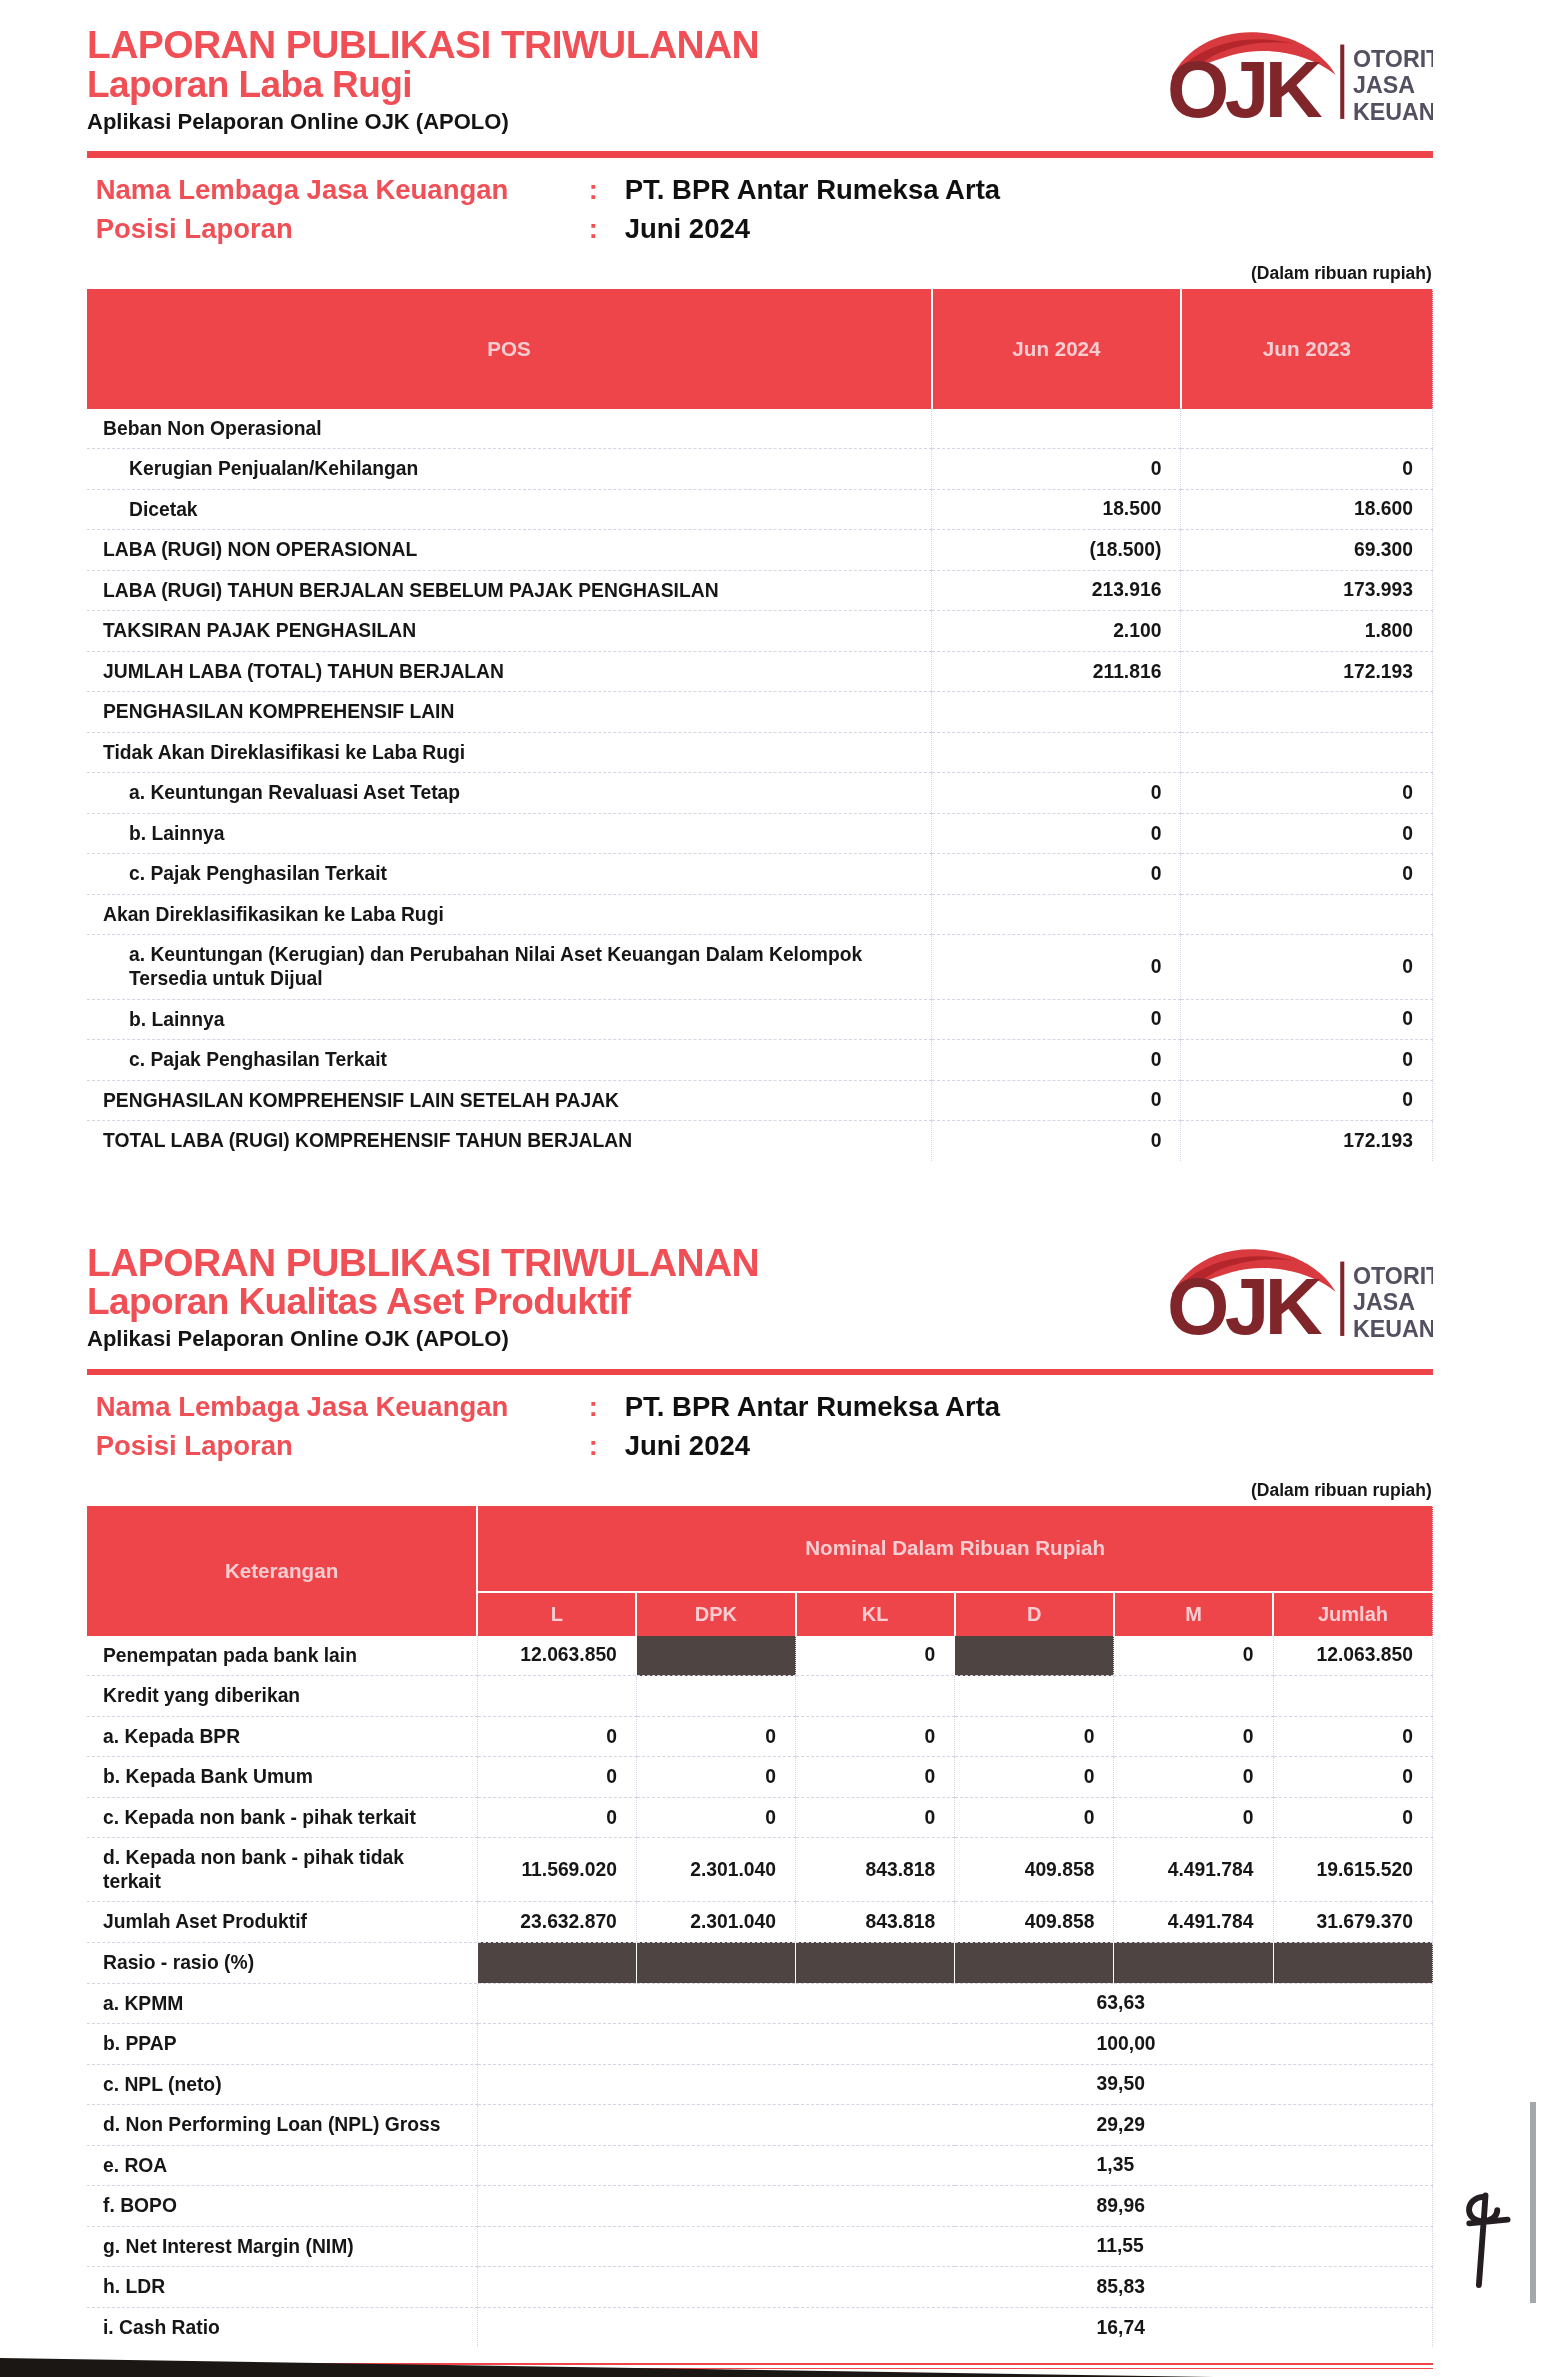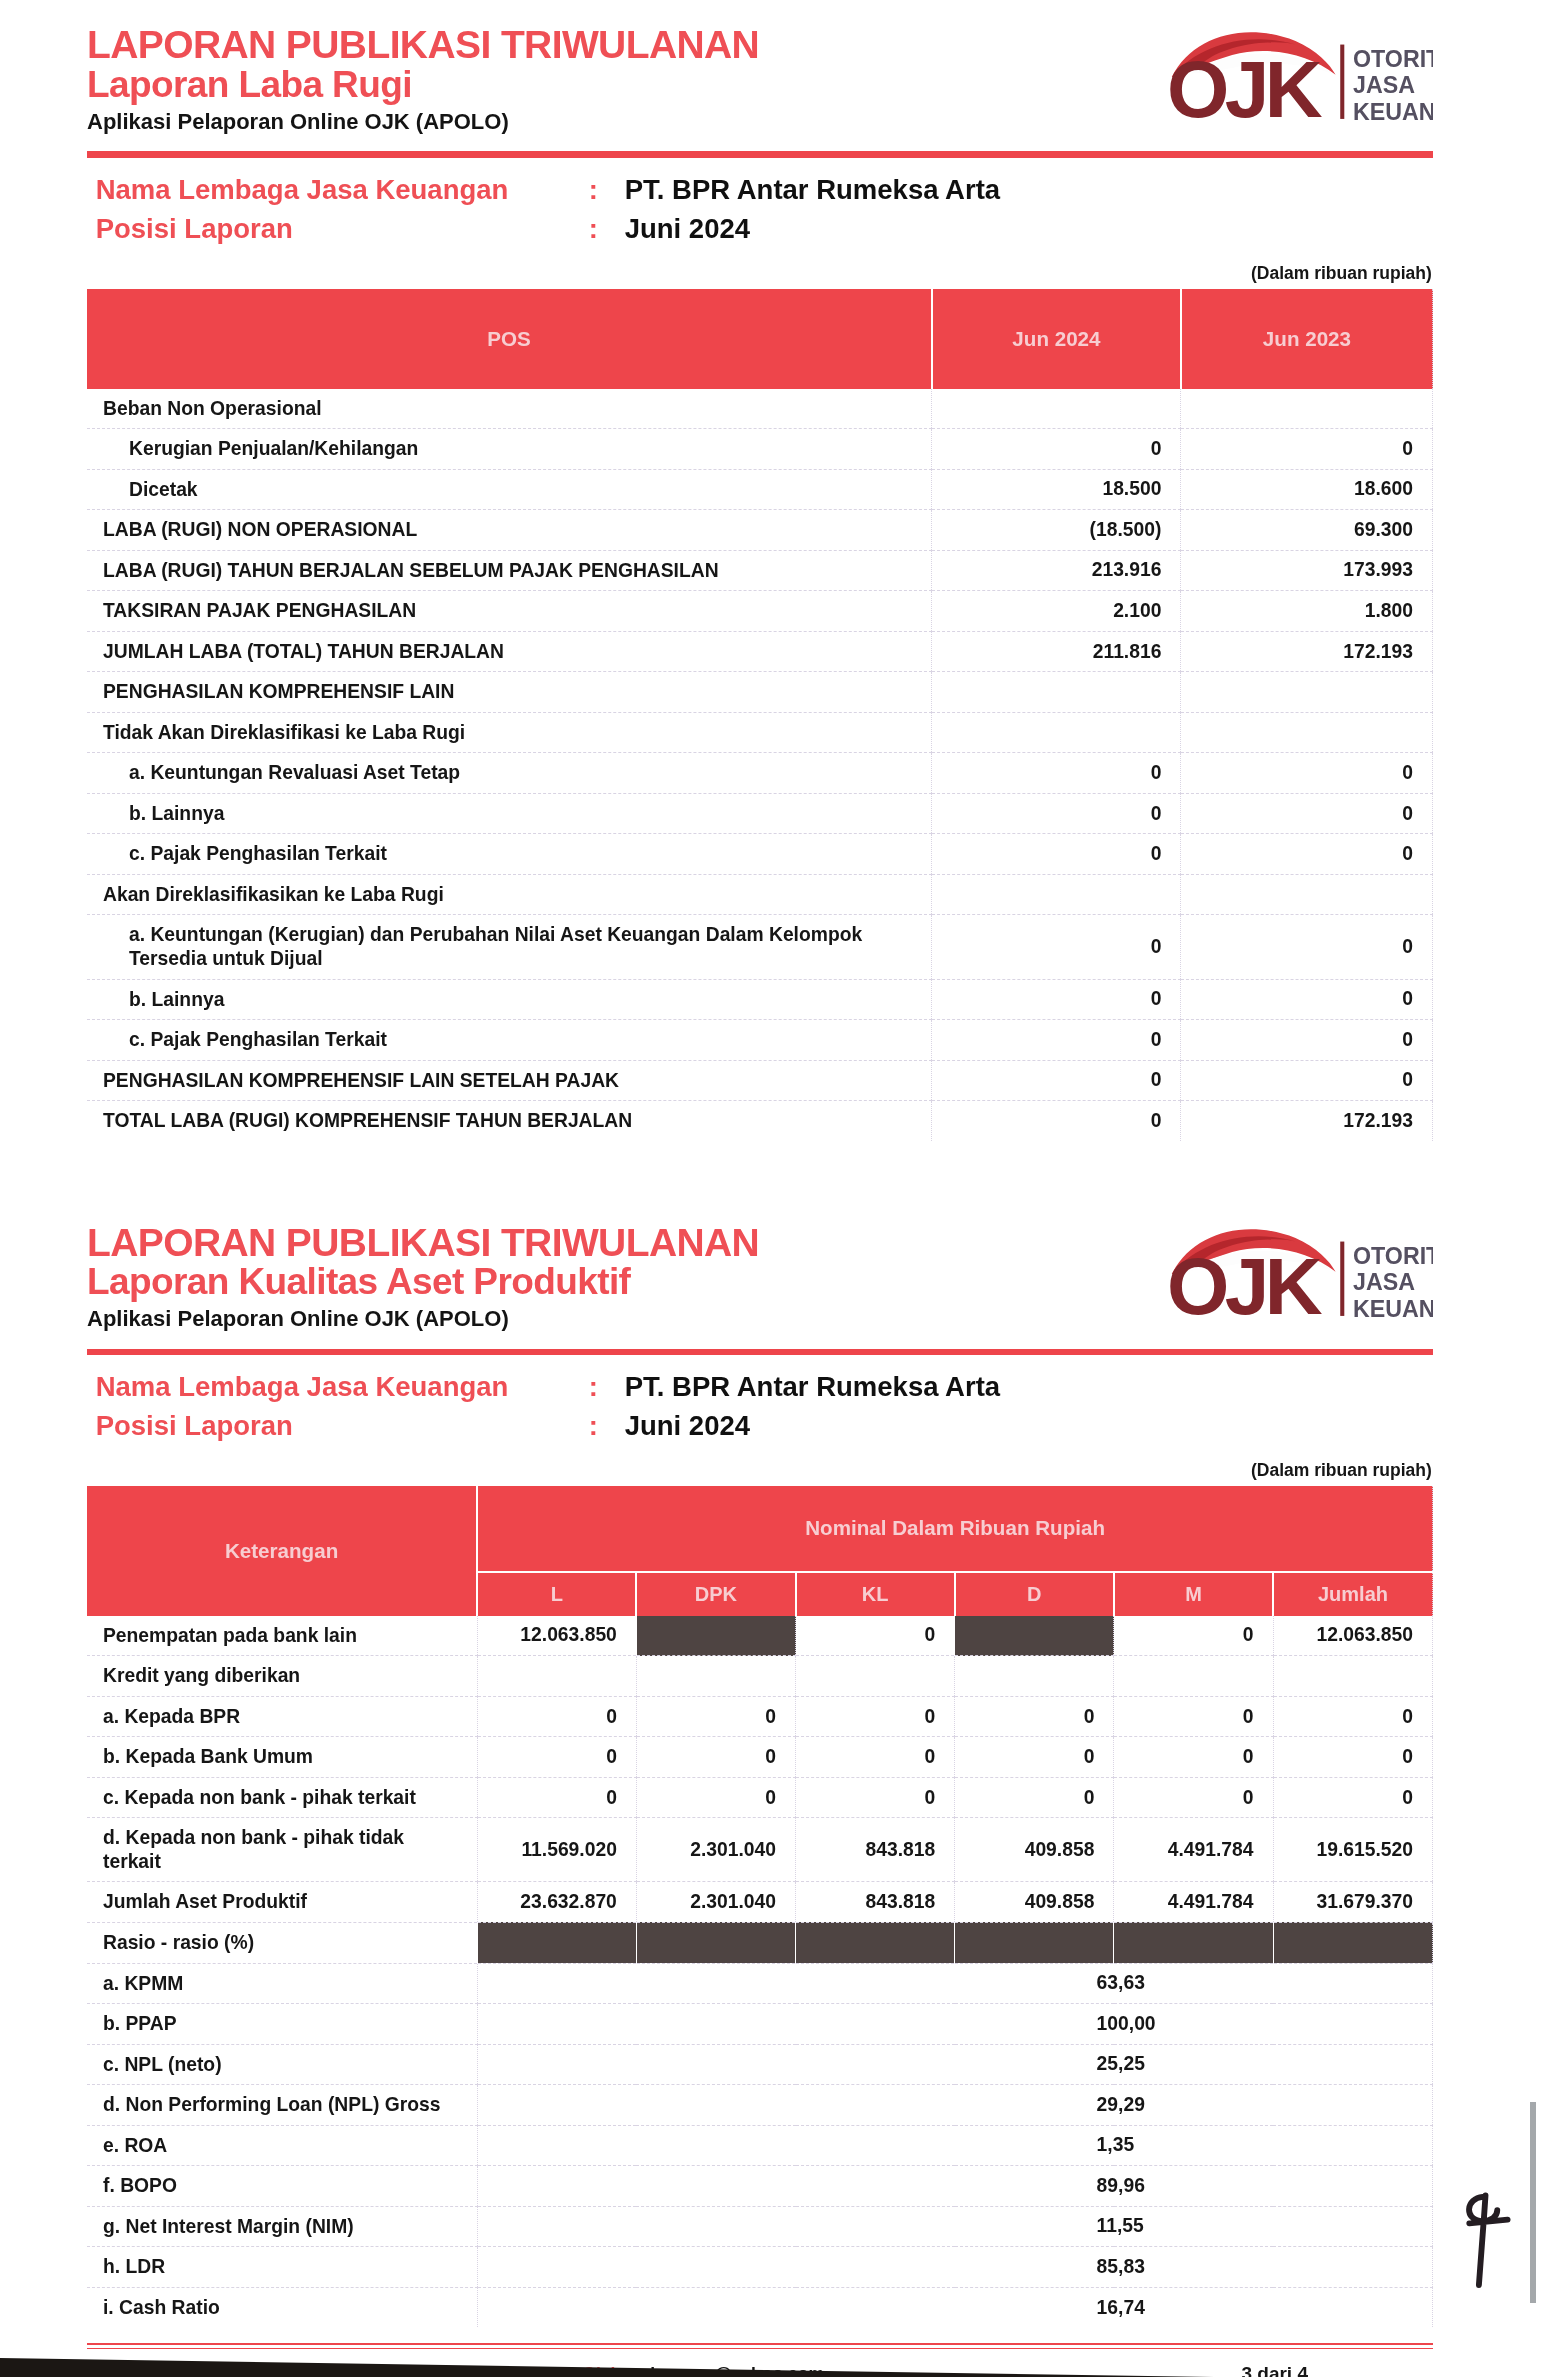--- a/index.html
+++ b/index.html
@@ -30,21 +30,21 @@
   .redline{height:6.2px;background:var(--red);margin-top:8.7px}
   .meta{margin:16px 0 0 8.7px;font-size:27.5px;font-weight:bold}
   .meta-row{display:flex;align-items:baseline;margin-bottom:7.5px}
   .m-label{color:var(--red-title);width:493px}
   .m-colon{color:var(--red-title);width:36px}
   .m-value{color:#101010}
   .unit{text-align:right;font-size:17.5px;font-weight:bold;margin:17.5px 1.2px 5px 0}
   
   table{width:100%;border-collapse:collapse;table-layout:fixed;border-right:1.2px dotted var(--dot)}
   th{background:var(--red);color:var(--pink-head);font-weight:bold;vertical-align:middle;text-align:center}
-  .tbl1 th{height:100px;font-size:20.6px}
+  .tbl1 th{height:120px;font-size:20.6px}
   .tbl1 th + th{border-left:2.5px solid #fff}
   td{font-size:19.3px;font-weight:bold;vertical-align:middle}
   tbody td{padding:8px 0;height:40px;border-top:1.2px dashed var(--dash)}
   tbody tr:first-child td{border-top:none}
   .c-label{padding-left:16px;padding-right:12.5px;text-align:left;line-height:1.22}
   .ind1{padding-left:42px}
   .c-num{text-align:right;padding-right:19px;border-left:1.2px dotted var(--dot)}
   .tbl2 .h-ket{height:104px;font-size:20.6px}
   .tbl2 .h-nom{height:86px;font-size:20.6px;border-left:2.5px solid #fff;border-bottom:2.5px solid #fff}
   .tbl2 .h-sub{height:44px;font-size:20px;border-left:2.5px solid #fff}
@@ -355,21 +355,21 @@
             <tr>
               <td class="c-label">a. KPMM</td>
               <td class="ratio-val" colspan="6">63,63</td>
             </tr>
             <tr>
               <td class="c-label">b. PPAP</td>
               <td class="ratio-val" colspan="6">100,00</td>
             </tr>
             <tr>
               <td class="c-label">c. NPL (neto)</td>
-              <td class="ratio-val" colspan="6">25,25</td>
+              <td class="ratio-val" colspan="6">39,50</td>
             </tr>
             <tr>
               <td class="c-label">d. Non Performing Loan (NPL) Gross</td>
               <td class="ratio-val" colspan="6">29,29</td>
             </tr>
             <tr>
               <td class="c-label">e. ROA</td>
               <td class="ratio-val" colspan="6">1,35</td>
             </tr>
             <tr>

